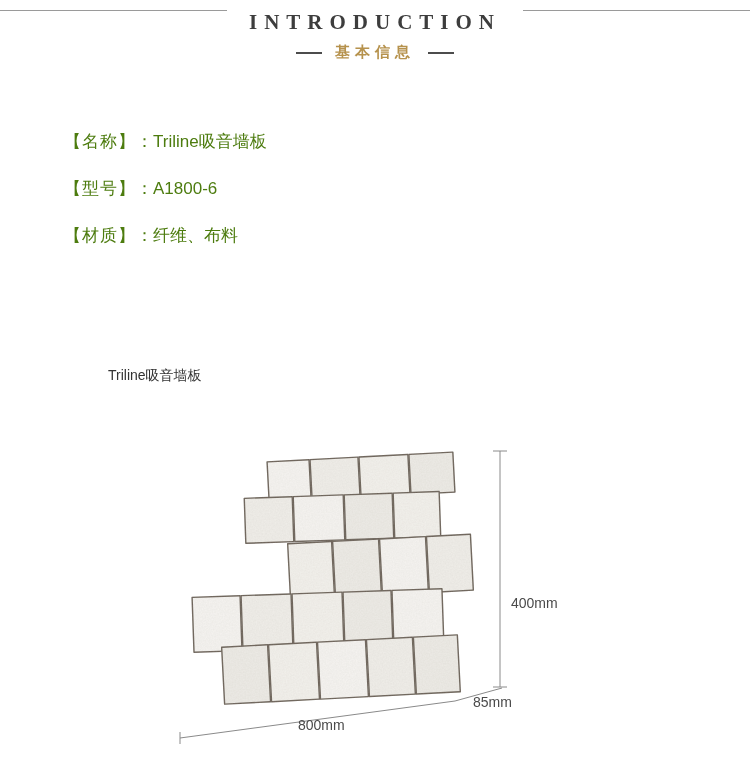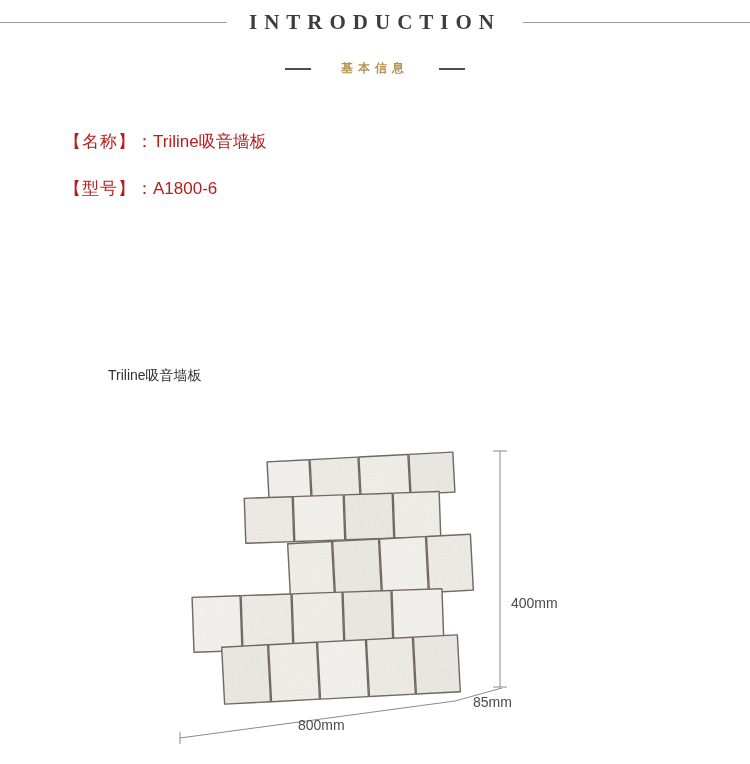--- a/index.html
+++ b/index.html
@@ -3,40 +3,40 @@
 <meta charset="utf-8">
 <style>
   html,body{margin:0;padding:0;background:#fff;}
   .page{
     position:relative;width:750px;height:764px;background:#ffffff;overflow:hidden;
     font-family:"Liberation Sans","DejaVu Sans",sans-serif;color:#303030;
   }
   
   .intro-header{
     position:absolute;top:10px;left:0;right:0;
-    display:flex;align-items:center;gap:22px;
+    display:flex;gap:22px;
   }
   .intro-header .rule{flex:1;height:1px;background:#9a9a9a;}
   .intro-header h1{
     margin:0;font-family:"Liberation Serif","DejaVu Serif",serif;
     font-size:21px;font-weight:600;letter-spacing:7px;color:#3d3d3d;white-space:nowrap;
   }
   
   .sub-header{
     position:absolute;top:42px;left:0;right:0;
     display:flex;align-items:center;justify-content:center;gap:12px;
   }
   .sub-header .dash{width:26px;height:2px;background:#4c4c4c;}
   .sub-header h2{
-    margin:18px;font-size:12px;font-weight:600;letter-spacing:5px;color:#b6924d;white-space:nowrap;
+    margin:1px;font-size:15px;font-weight:600;letter-spacing:5px;color:#b6924d;white-space:nowrap;
   }
   
   .specs{
     position:absolute;left:64px;top:131px;margin:0;padding:0;list-style:none;
-    font-size:17px;color:#b91c1c;
+    font-size:17px;color:#4d7c0f;
   }
   .specs li{height:22px;line-height:22px;margin-bottom:25px;white-space:nowrap;}
   .specs .label{letter-spacing:1px;}
   
   .caption{position:absolute;left:108px;top:367px;font-size:14px;color:#333333;}
   .drawing{position:absolute;left:85px;top:435px;}
   .dim-label{font-family:"Liberation Sans","DejaVu Sans",sans-serif;}
 </style>
 </head>
 <body>
@@ -54,20 +54,23 @@
     <h2>基本信息</h2>
     <span class="dash"></span>
   </div>
 
   <ul class="specs">
     <li>
       <span class="label">【名称】</span><span class="colon">：</span><span class="value">Triline吸音墙板</span>
     </li>
     <li>
       <span class="label">【型号】</span><span class="colon">：</span><span class="value">A1800-6</span>
+    </li>
+    <li>
+      <span class="label">【材质】</span><span class="colon">：</span><span class="value">纤维、布料</span>
     </li>
   </ul>
 
   <div class="caption">Triline吸音墙板</div>
 
   <svg class="drawing" width="560" height="320" viewBox="0 0 560 320">
     <defs>
       <filter id="tex" x="-5%" y="-5%" width="110%" height="110%">
         <feTurbulence type="fractalNoise" baseFrequency="0.7" numOctaves="3" seed="7" result="n"></feTurbulence>
         <feColorMatrix in="n" type="matrix" values="0 0 0 0 0.42  0 0 0 0 0.39  0 0 0 0 0.35  0 0 0 0.18 0" result="t"></feColorMatrix>

